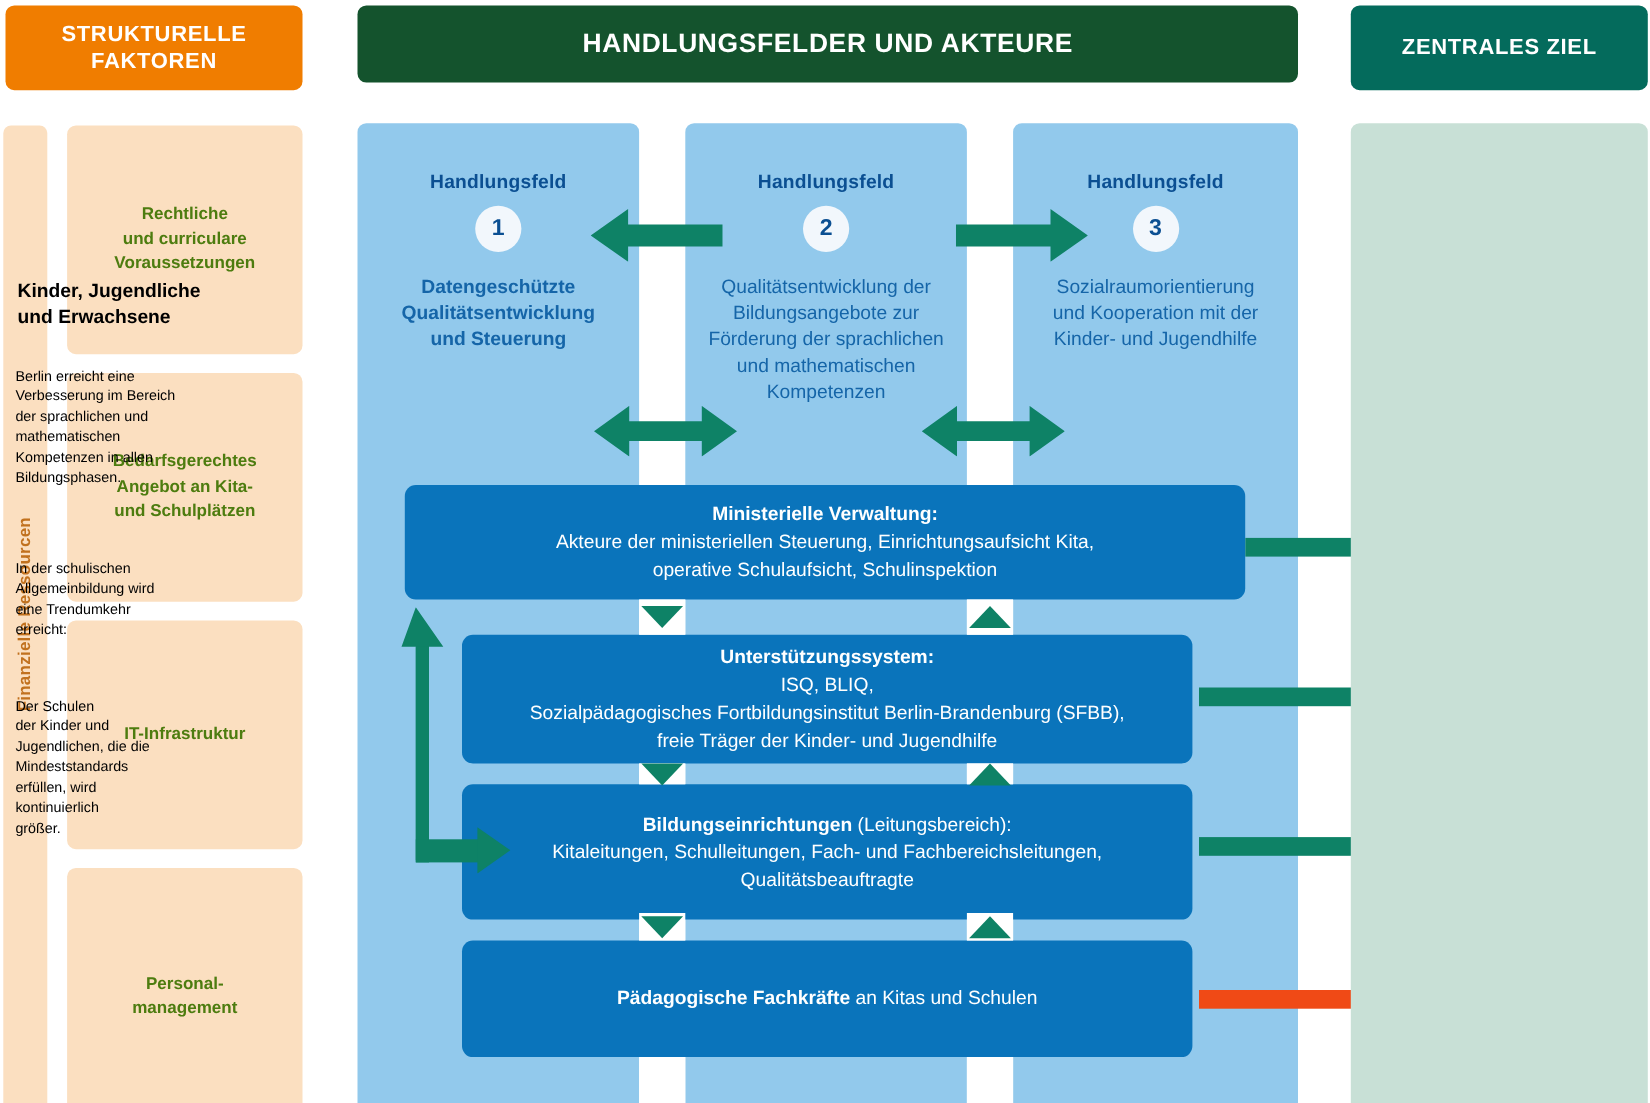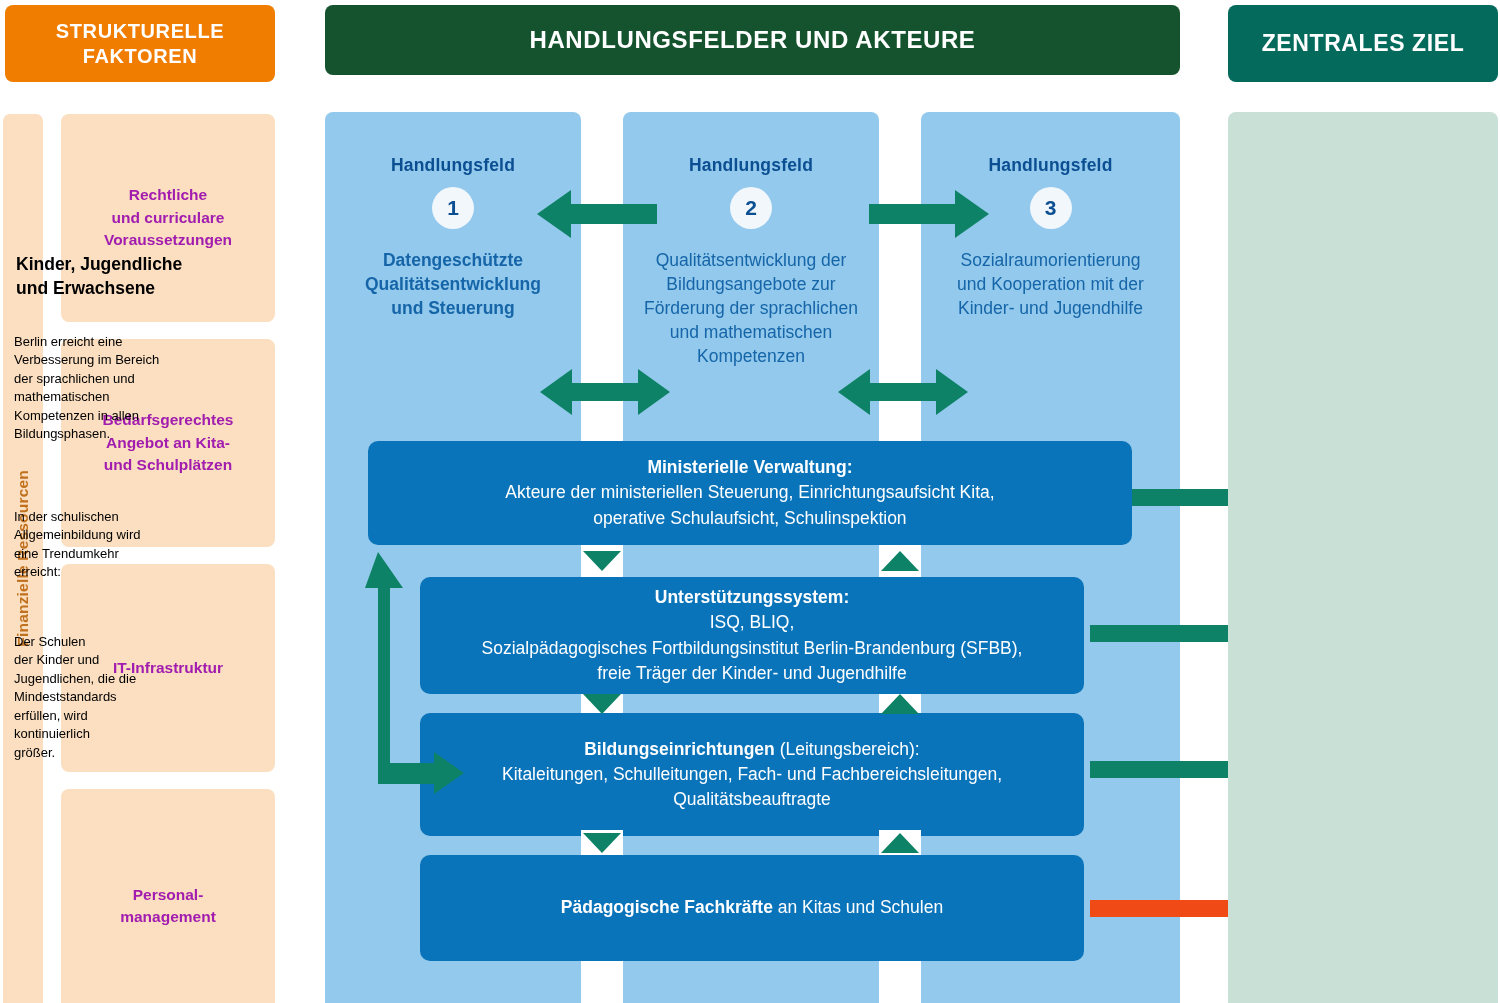--- a/index.html
+++ b/index.html
@@ -30,21 +30,21 @@
     font-size:20px; line-height:1.25;
   }
   #banner-mid {
     left:325px; top:5px; width:855px; height:70px;
     background:#14532d;
     font-size:24px;
   }
   #banner-right {
     left:1228px; top:5px; width:270px; height:77px;
     background:#046B5C;
-    font-size:23px;
+    font-size:20px;
   }
 
   
   #res-strip {
     position:absolute;
     left:3px; top:114px; width:40px; height:889px;
     background:#FBDFC0;
     border-radius:7px 7px 0 0;
   }
   #res-label {
@@ -61,21 +61,21 @@
     letter-spacing:0.2px;
     white-space:nowrap;
   }
   .factor-card {
     position:absolute;
     left:61px; width:214px;
     background:#FBDFC0;
     border-radius:8px;
     display:flex; align-items:center; justify-content:center;
     text-align:center;
-    color:#a21caf;
+    color:#4d7c0f;
     font-weight:bold;
     font-size:15.5px;
     line-height:1.45;
     padding:6px 10px;
   }
   #factor-0 { top:114px;  height:208px; }
   #factor-1 { top:339px;  height:208px; }
   #factor-2 { top:564px;  height:208px; }
   #factor-3 { top:789px;  height:214px; border-radius:8px 8px 0 0; }
 

